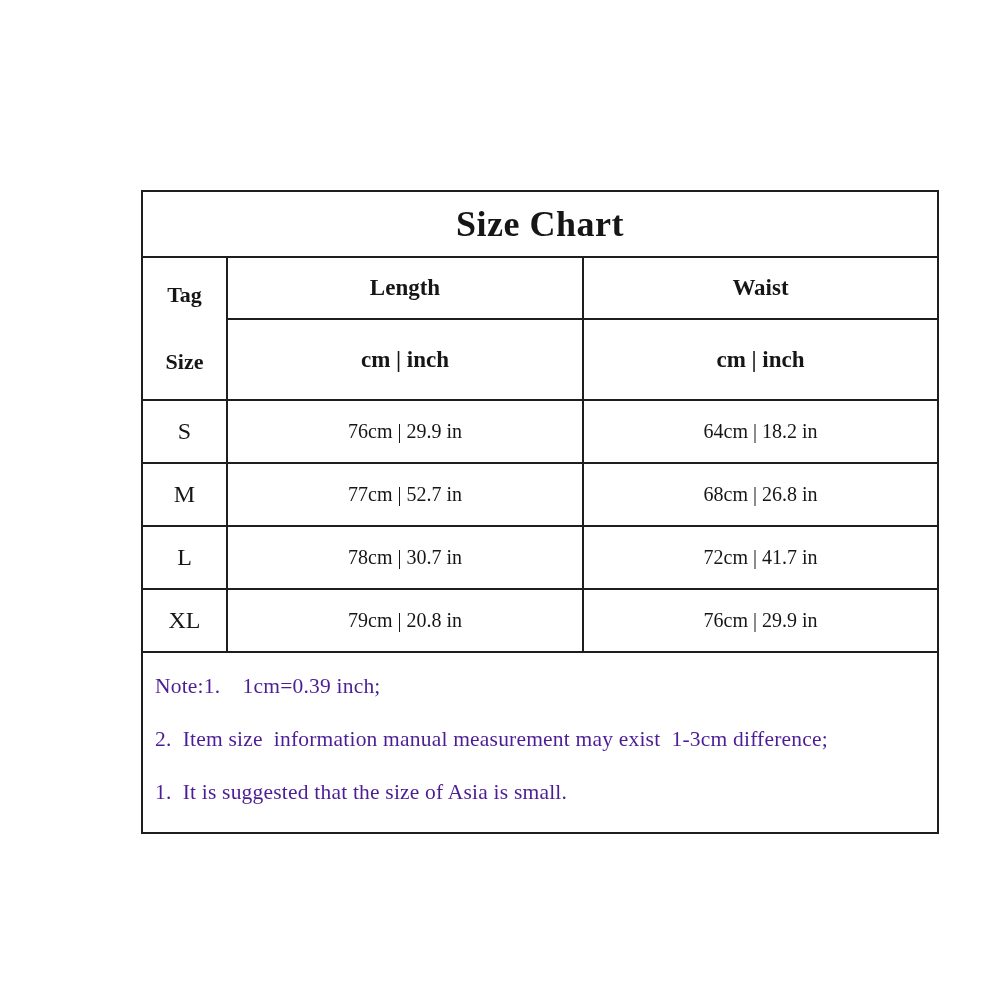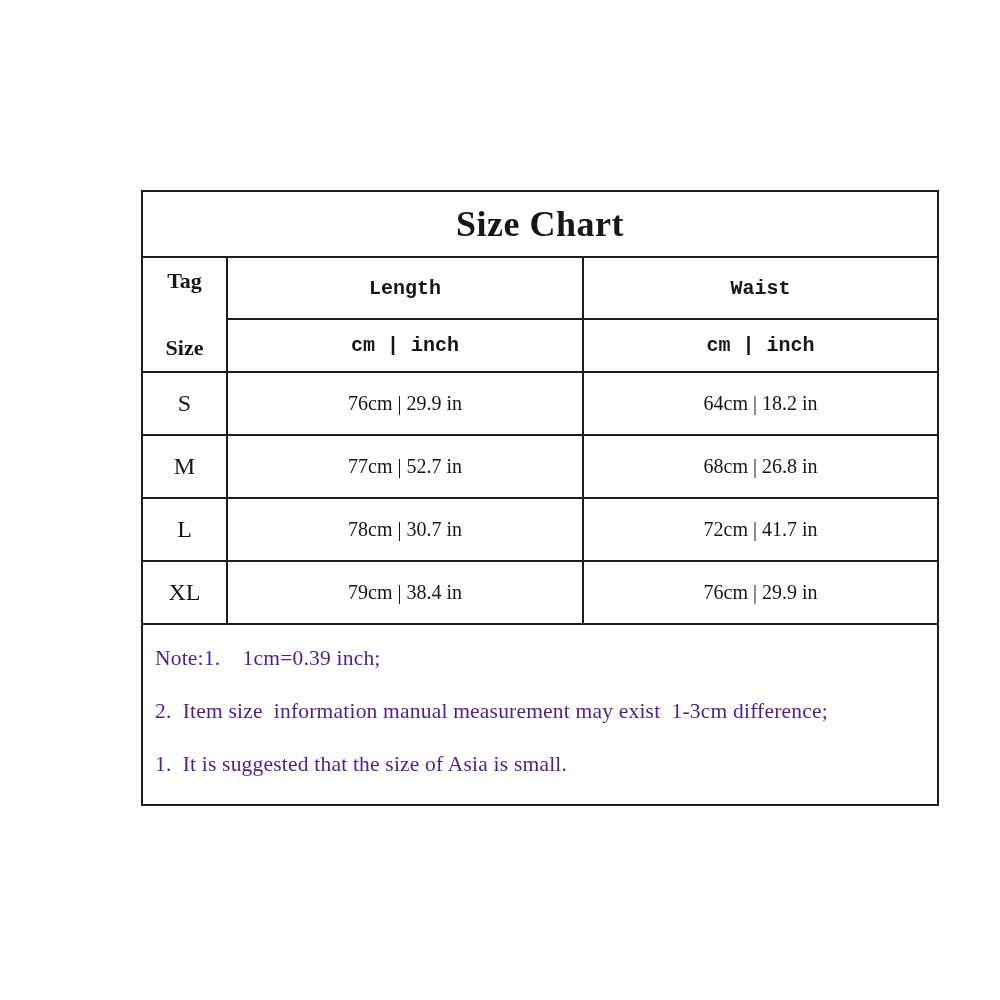--- a/index.html
+++ b/index.html
@@ -33,25 +33,24 @@
   col.c-length { width: 356px; }
   col.c-waist  { width: 355px; }
 
   tr.title-row td {
     height: 66px;
     font-size: 36px;
     font-weight: bold;
     letter-spacing: 0.5px;
   }
   tr.head-row-1 td { height: 62px; }
-  tr.head-row-2 td { height: 53px; }
+  tr.head-row-2 td { height: 81px; }
   .head-label {
-    font-size: 20px;
+    font-size: 23px;
     font-weight: bold;
-    font-family: Liberation Mono, monospace;
   }
   td.tag-size-cell {
     font-size: 22px;
     font-weight: bold;
   }
   td.tag-size-cell .stack {
     display: flex;
     flex-direction: column;
     align-items: center;
     justify-content: center;
@@ -121,21 +120,21 @@
     </tr>
 
     <tr class="data-row">
       <td class="size-tag">L</td>
       <td>78cm | 30.7 in</td>
       <td>72cm | 41.7 in</td>
     </tr>
 
     <tr class="data-row">
       <td class="size-tag">XL</td>
-      <td>79cm | 38.4 in</td>
+      <td>79cm | 20.8 in</td>
       <td>76cm | 29.9 in</td>
     </tr>
 
     <tr class="notes-row">
       <td colspan="3">
         <div class="note-line">Note:1.    1cm=0.39 inch;</div>
         <div class="note-line">2.  Item size  information manual measurement may exist  1-3cm difference;</div>
         <div class="note-line">1.  It is suggested that the size of Asia is small.</div>
       </td>
     </tr>

